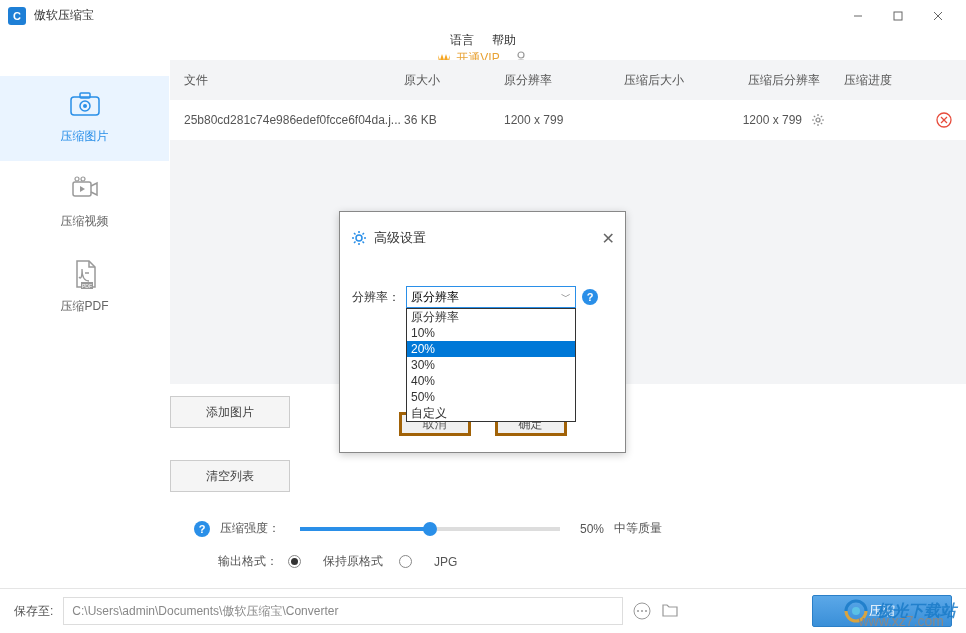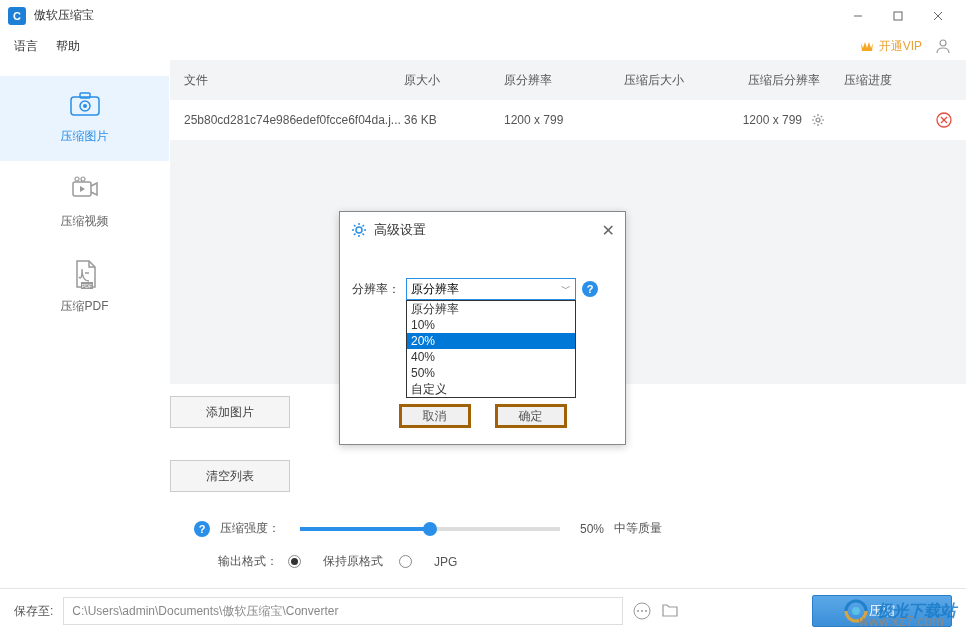--- a/index.html
+++ b/index.html
@@ -4,21 +4,21 @@
 <style>
 * { margin: 0; padding: 0; box-sizing: border-box; font-family: "Microsoft YaHei", sans-serif; }
 body { width: 966px; height: 633px; background: #fff; position: relative; overflow: hidden; }
 
 .titlebar { height: 32px; display: flex; align-items: center; padding: 0 8px; border-bottom: 1px solid transparent; }
 .titlebar-icon { width: 18px; height: 18px; background: #1e7fd6; border-radius: 3px; display: flex; align-items: center; justify-content: center; color: #fff; font-size: 11px; font-weight: bold; margin-right: 8px; }
 .titlebar-title { font-size: 12px; color: #333; }
 .titlebar-controls { margin-left: auto; display: flex; }
 .titlebar-btn { width: 40px; height: 32px; display: flex; align-items: center; justify-content: center; color: #666; cursor: pointer; }
 
-.menubar { height: 28px; display: flex; align-items: center; padding: 0 14px; justify-content: space-between; }
+.menubar { height: 28px; display: flex; align-items: center; padding: 0 14px; justify-content: space-between; flex-direction: column; }
 .menubar-left { display: flex; gap: 18px; }
 .menu-item { font-size: 12px; color: #333; cursor: pointer; }
 .menubar-right { display: flex; align-items: center; gap: 12px; }
 .vip-link { color: #e8a336; font-size: 12px; display: flex; align-items: center; gap: 4px; cursor: pointer; }
 .crown-icon { color: #f5a623; }
 .user-icon { color: #999; }
 
 .main-area { display: flex; height: calc(100% - 32px - 28px - 45px); }
 
 .sidebar { width: 170px; background: #fff; padding-top: 16px; border-right: 1px solid transparent; }
@@ -58,21 +58,21 @@
 .radio-circle.checked::after { content: ''; width: 7px; height: 7px; background: #333; border-radius: 50%; }
 
 .bottombar { height: 45px; border-top: 1px solid #e5e5e5; display: flex; align-items: center; padding: 0 14px; gap: 10px; font-size: 12px; color: #555; background: #fff; }
 .path-input { flex: 1; height: 28px; border: 1px solid #ddd; padding: 0 8px; font-size: 12px; color: #888; background: #fff; max-width: 560px; }
 .path-icons { display: flex; gap: 10px; color: #888; }
 .path-icons span { cursor: pointer; }
 .compress-btn { margin-left: auto; width: 140px; height: 32px; background: linear-gradient(#5ba8e8, #3a8fd8); border: 1px solid #2a7fc8; color: #fff; font-size: 13px; cursor: pointer; border-radius: 2px; }
 
 
 .dialog { position: absolute; left: 339px; top: 211px; width: 287px; background: #fff; border: 1px solid #888; box-shadow: 0 2px 8px rgba(0,0,0,0.2); z-index: 100; }
-.dialog-header { height: 36px; display: flex; align-items: center; padding: 0 10px; }
+.dialog-header { height: 36px; display: flex; align-items: center; padding: 0 10px; margin-top: 8px; }
 .dialog-gear { width: 18px; height: 18px; margin-right: 6px; }
 .dialog-title { font-size: 13px; color: #333; flex: 1; }
 .dialog-close { color: #666; cursor: pointer; font-size: 16px; }
 .dialog-body { padding: 30px 12px 16px; }
 .dialog-field { display: flex; align-items: flex-start; gap: 6px; }
 .dialog-label { font-size: 12px; color: #333; padding-top: 3px; }
 .dialog-select-wrap { position: relative; }
 .dialog-select { width: 170px; height: 22px; border: 1px solid #2a8fe8; font-size: 12px; padding: 0 4px; display: flex; align-items: center; justify-content: space-between; cursor: pointer; background: #fff; }
 .dialog-select-arrow { font-size: 10px; color: #666; }
 .dialog-help { width: 16px; height: 16px; border-radius: 50%; background: #2a8fe8; color: #fff; display: flex; align-items: center; justify-content: center; font-size: 11px; font-weight: bold; margin-top: 3px; }
@@ -282,20 +282,21 @@
       <span class="dialog-label">分辨率：</span>
       <div class="dialog-select-wrap">
         <div class="dialog-select">
           <span>原分辨率</span>
           <span class="dialog-select-arrow">﹀</span>
         </div>
         <div class="dropdown">
           <div class="dropdown-item">原分辨率</div>
           <div class="dropdown-item">10%</div>
           <div class="dropdown-item selected">20%</div>
+          <div class="dropdown-item">30%</div>
           <div class="dropdown-item">40%</div>
           <div class="dropdown-item">50%</div>
           <div class="dropdown-item">自定义</div>
         </div>
       </div>
       <div class="dialog-help">?</div>
     </div>
     <div class="dialog-buttons">
       <button class="dialog-btn">取消</button>
       <button class="dialog-btn">确定</button>

